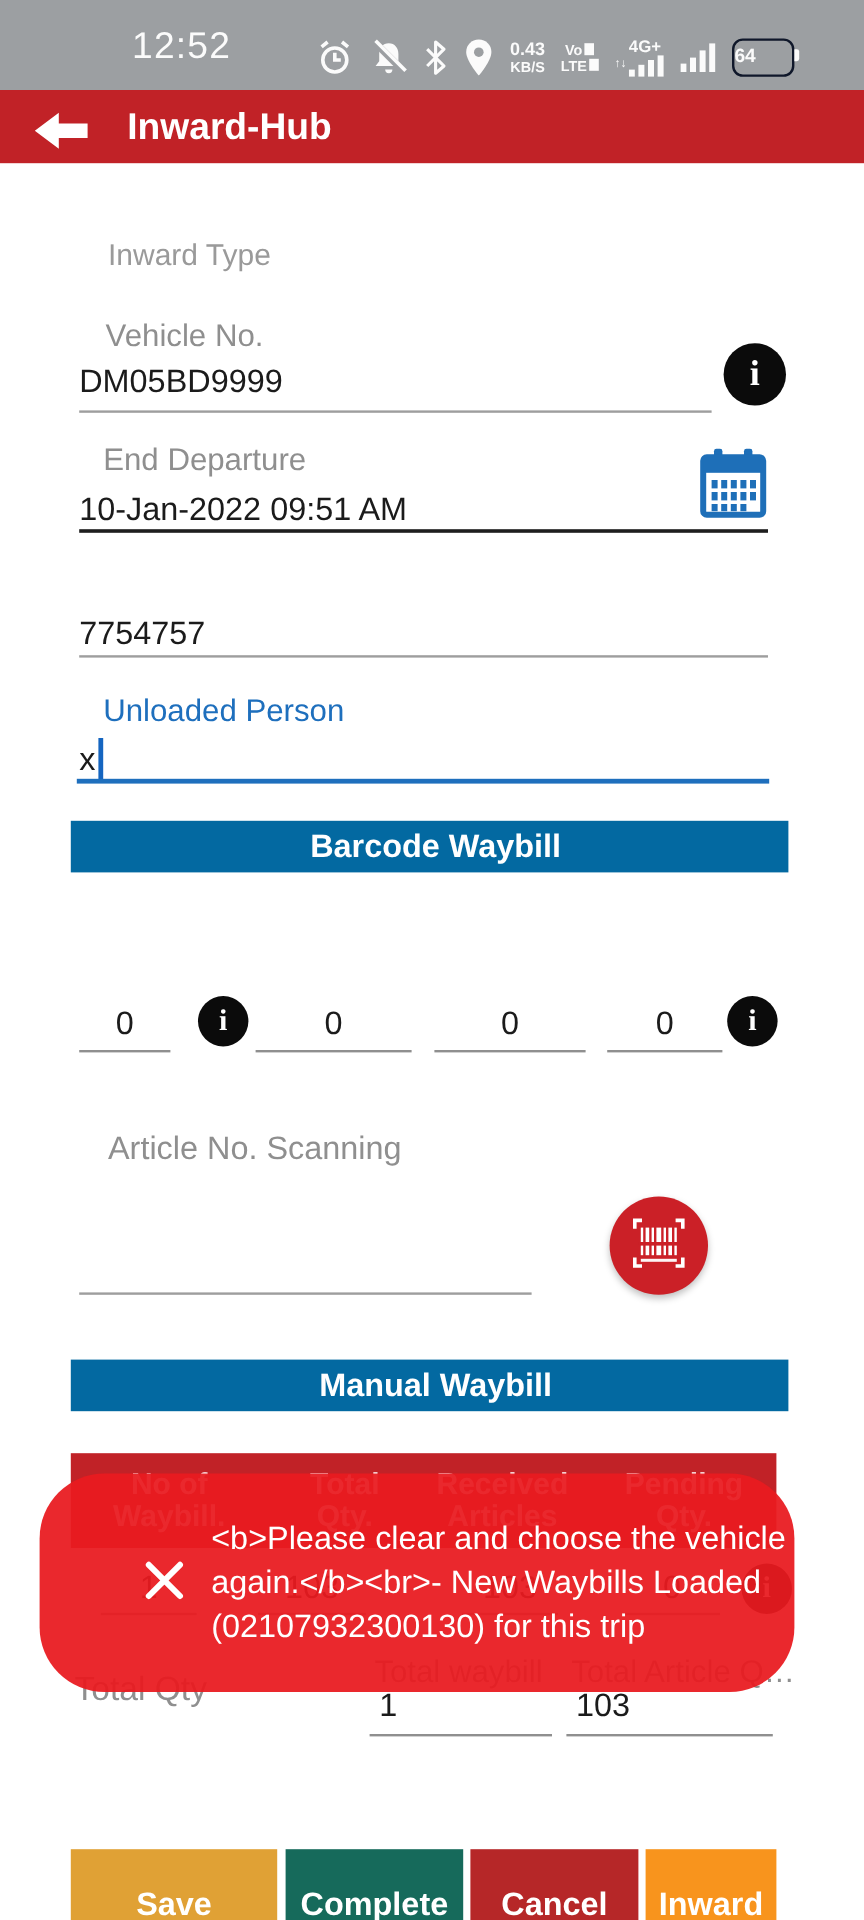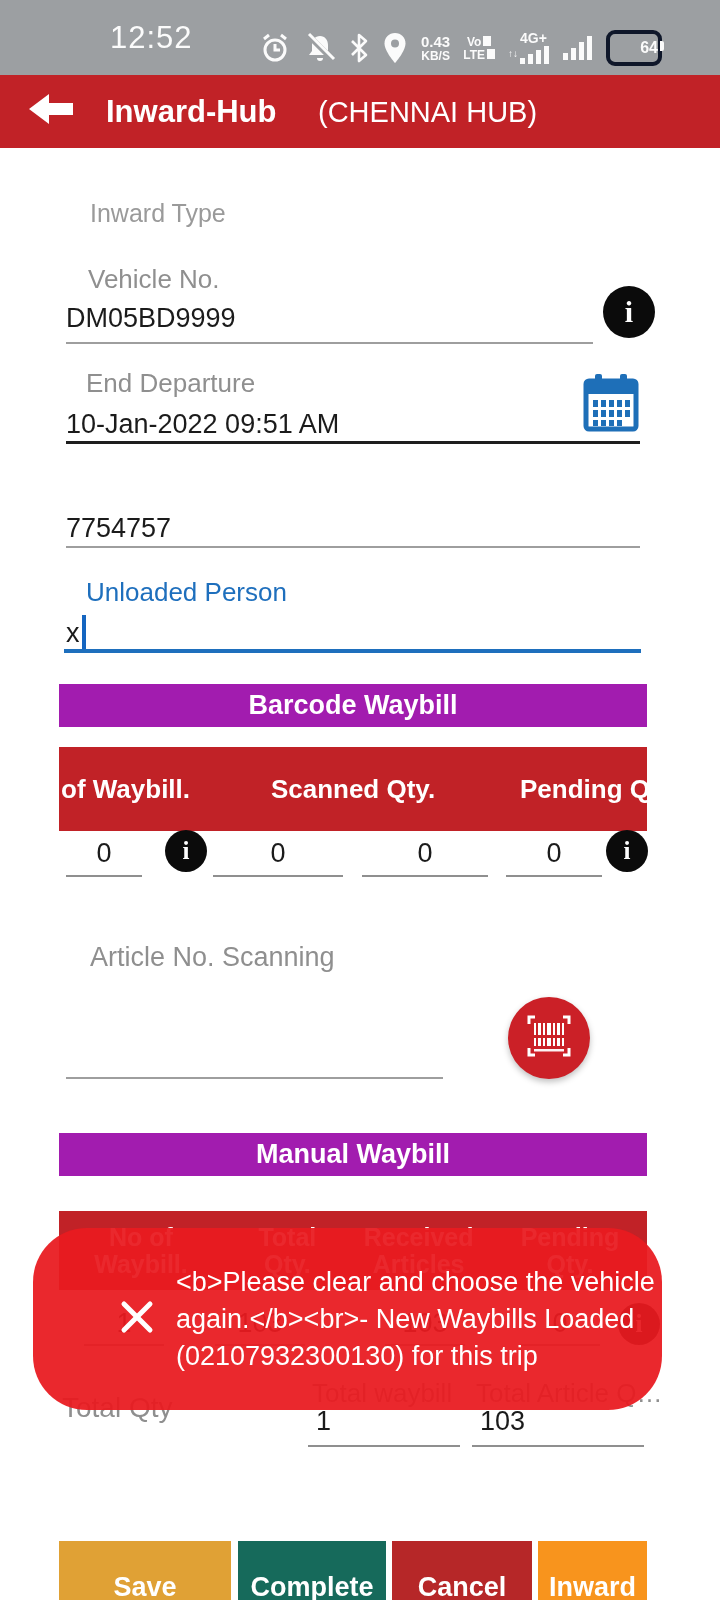--- a/index.html
+++ b/index.html
@@ -18,25 +18,25 @@
   .sb-icons svg{display:block;}
   .sb-stack{display:flex;flex-direction:column;align-items:center;line-height:1;font-weight:700;}
   .sb-stack .l1{font-size:15px;}
   .sb-stack .l2{font-size:12px;margin-top:1px;}
   .volte-row{display:flex;align-items:center;gap:2px;}
   .sim-sq{width:8px;height:10px;background:#FBFBFB;display:inline-block;}
   .net-block{display:flex;align-items:flex-end;gap:2px;}
   .net-arrows{display:flex;flex-direction:column;font-size:10px;line-height:9px;font-weight:700;margin-bottom:6px;}
   .net-col{display:flex;flex-direction:column;align-items:flex-start;}
   .net-label{font-size:14px;font-weight:700;line-height:14px;margin-bottom:1px;}
-  .battery{width:48px;height:28px;border:4px solid #0f172a;border-radius:9px;display:flex;align-items:center;justify-content:flex-end;font-size:16px;font-weight:700;position:relative;}
+  .battery{width:48px;height:28px;border:2px solid #0f172a;border-radius:9px;display:flex;align-items:center;justify-content:flex-start;font-size:16px;font-weight:700;position:relative;}
   .battery:after{content:"";position:absolute;right:-6px;top:7px;width:4px;height:10px;background:#FBFBFB;border-radius:0 2px 2px 0;}
 
   
-  .app-bar{top:75px;left:0;width:720px;height:73px;background:#C12227;display:flex;align-items:center;color:#fff;}
+  .app-bar{top:75px;left:0;width:720px;height:61px;background:#C12227;display:flex;align-items:center;color:#fff;}
   .back-btn{position:absolute;left:28px;top:16px;width:48px;height:40px;display:flex;align-items:center;justify-content:center;}
   .app-title{position:absolute;left:106px;top:50%;transform:translateY(-50%);font-size:31px;font-weight:700;}
   .app-sub{position:absolute;left:318px;top:50%;transform:translateY(-50%);font-size:29px;font-weight:400;}
 
   
   .lbl{font-size:26px;color:#8F8F8F;margin-left:20px;}
   .val{font-size:27px;color:#1B1B1B;}
   .uline{height:2px;background:#9E9E9E;}
 
   .lbl-inward{top:199px;left:70px;font-size:25px;color:#9A9A9A;}
@@ -61,21 +61,21 @@
   .lbl-endkm{top:473px;left:66px;}
   .val-endkm{top:513px;left:66px;}
   .ul-endkm{top:546px;left:66px;width:574px;}
 
   .lbl-unloaded{top:577px;left:66px;font-size:26px;color:#1E6FBD;}
   .val-unloaded{top:615px;left:66px;display:flex;align-items:center;}
   .cursor{display:inline-block;width:4px;height:36px;background:#1565C0;margin-left:2px;}
   .ul-unloaded{top:649px;left:64px;width:577px;height:4px;background:#1E6FBD;}
 
   
-  .red-bar{background:#a21caf;color:#fff;display:flex;align-items:center;justify-content:center;font-weight:700;}
+  .red-bar{background:#0369a1;color:#fff;display:flex;align-items:center;justify-content:center;font-weight:700;padding-left:10px;}
   .bw-title{top:684px;left:59px;width:588px;height:43px;font-size:27px;}
   .bw-cols{top:747px;left:59px;width:588px;height:84px;background:#C12227;color:#fff;font-weight:700;font-size:26px;}
   .bw-col1{position:absolute;left:2px;top:50%;transform:translateY(-50%);}
   .bw-col2{position:absolute;left:50%;top:50%;transform:translate(-50%,-50%);}
   .bw-col3{position:absolute;right:-3px;top:50%;transform:translateY(-50%);white-space:nowrap;}
   .bw-field{position:absolute;text-align:center;font-size:27px;color:#1B1B1B;border-bottom:2px solid #8F8F8F;padding-bottom:6px;top:838px;}
   .bw-f1{left:66px;width:76px;}
   .bw-f2{left:213px;width:130px;}
   .bw-f3{left:362px;width:126px;}
   .bw-f4{left:506px;width:96px;}
@@ -201,21 +201,20 @@
 
   <div class="abs app-bar">
     <span class="back-btn">
       <span>
         <svg width="46" height="34" viewBox="0 0 46 34">
             <polygon points="0,17 20,2 20,11 44,11 44,23 20,23 20,32" fill="#fff"></polygon>
           </svg>
       </span>
     </span>
     <span class="app-title">Inward-Hub</span>
-    <span class="app-sub">(CHENNAI HUB)</span>
   </div>
 
   <span class="abs lbl lbl-inward">Inward Type</span>
 
   <span class="abs lbl lbl-vehicle">Vehicle No.</span>
   <span class="abs val val-vehicle">DM05BD9999</span>
   <div class="abs uline ul-vehicle"></div>
   <span class="abs info-badge info-vehicle">
       <span>i</span>
     </span>
@@ -255,25 +254,20 @@
 
   <span class="abs lbl-unloaded lbl">Unloaded Person</span>
   <div class="abs val val-unloaded">
     <span>x</span>
       <span class="cursor"></span>
   </div>
   <div class="abs ul-unloaded"></div>
 
   <div class="abs red-bar bw-title">
     <span>Barcode Waybill</span>
-  </div>
-  <div class="abs bw-cols">
-    <span class="bw-col1">of Waybill.</span>
-    <span class="bw-col2">Scanned Qty.</span>
-    <span class="bw-col3">Pending Q</span>
   </div>
   <span class="abs bw-field bw-f1">0</span>
   <span class="abs info-badge info-sm bw-i1">
       <span>i</span>
     </span>
   <span class="abs bw-field bw-f2">0</span>
   <span class="abs bw-field bw-f3">0</span>
   <span class="abs bw-field bw-f4">0</span>
   <span class="abs info-badge info-sm bw-i2">
       <span>i</span>

